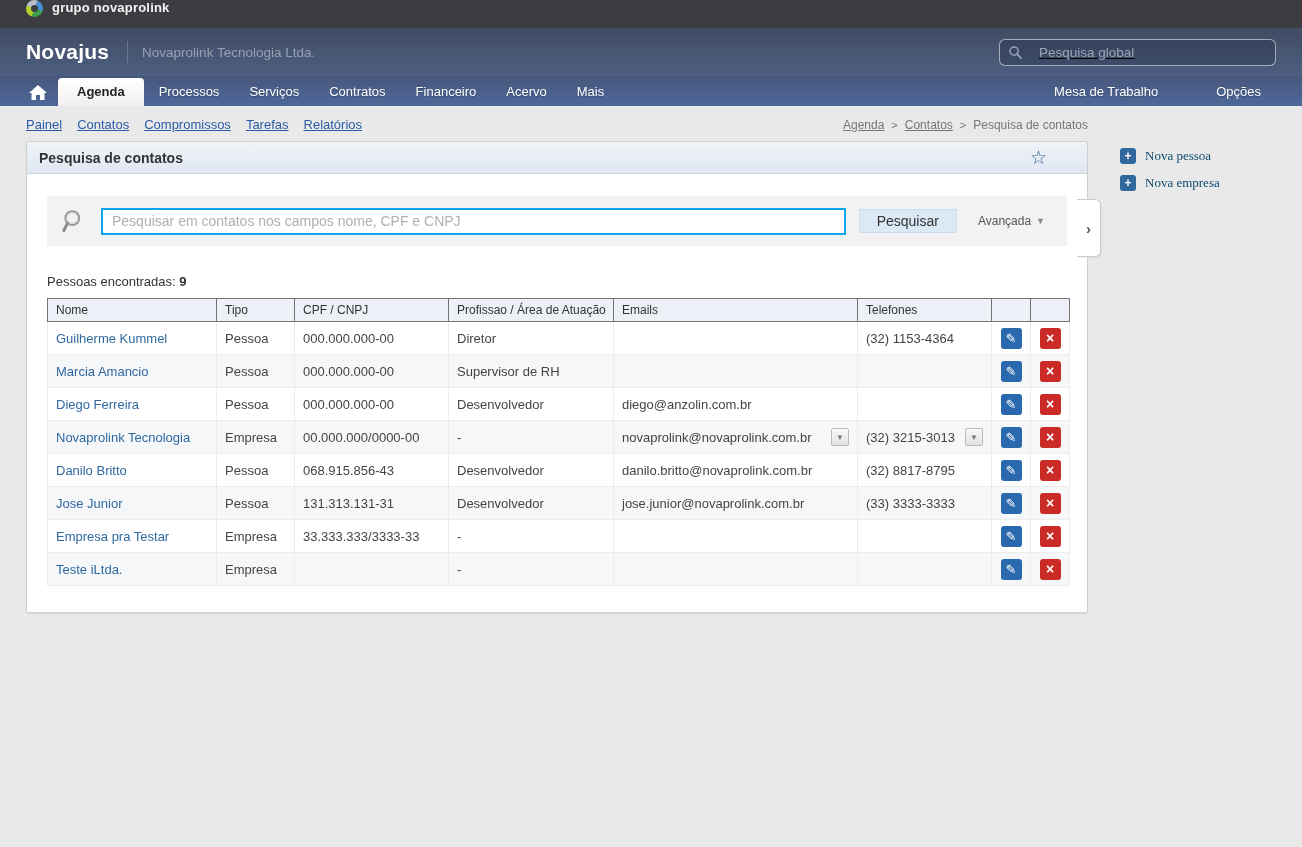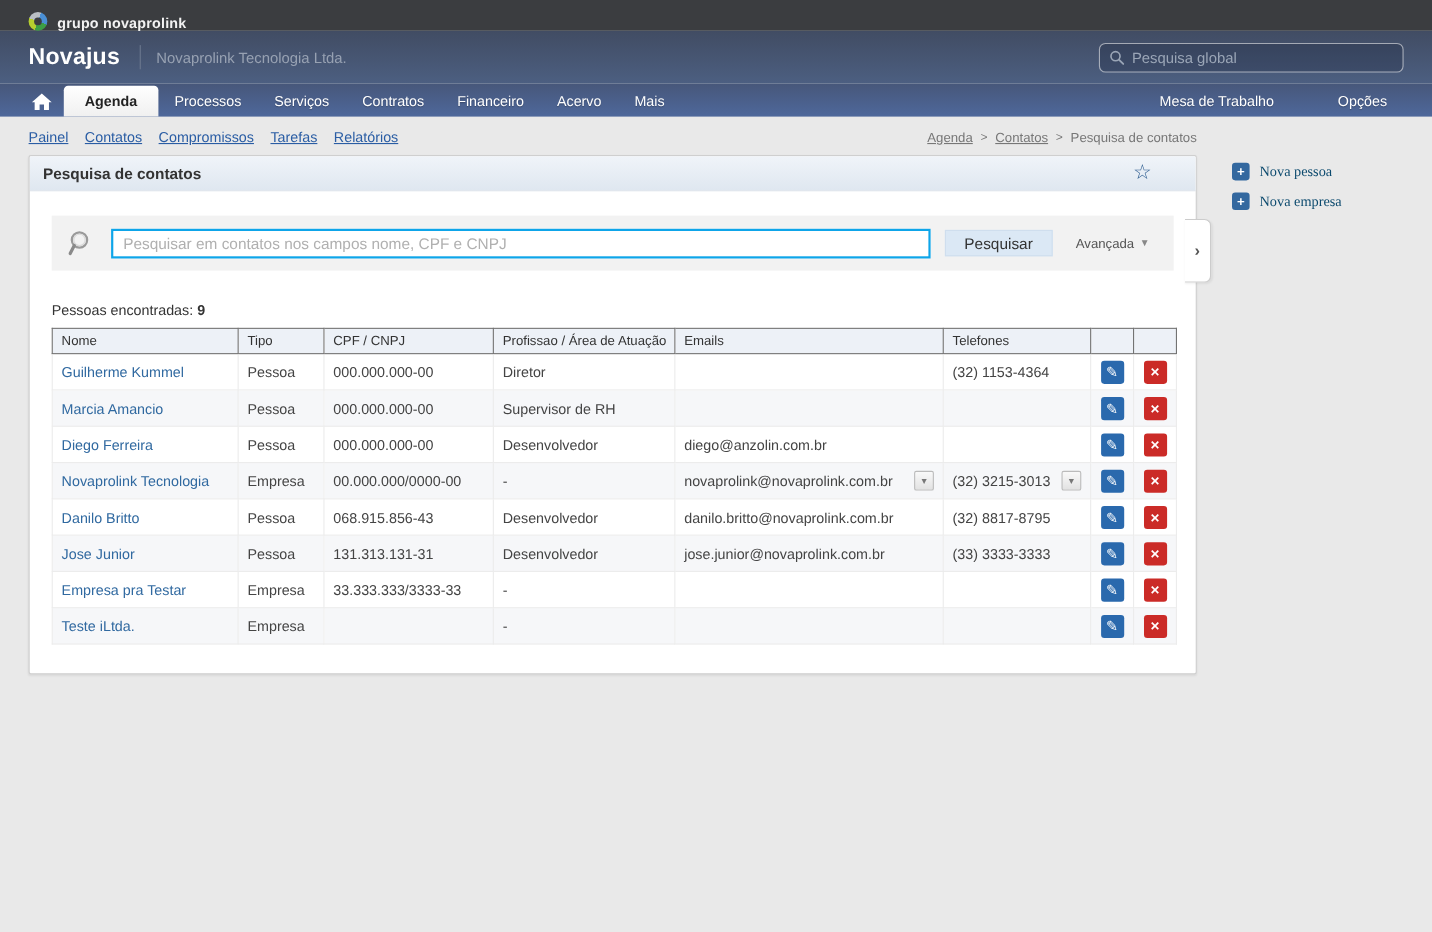--- a/index.html
+++ b/index.html
@@ -1,35 +1,35 @@
 <!DOCTYPE html>
 <html><head>
 <meta charset="utf-8">
 <style>
   * { margin:0; padding:0; box-sizing:border-box; }
   html,body { width:1302px; height:847px; overflow:hidden; }
   body { font-family:"Liberation Sans", sans-serif; background:#e9e9e9; position:relative; }
   a { cursor:pointer; }
 
   
-  .topbar { height:28px; background:#3b3d40; display:flex; align-items:flex-end; padding:0 26px; gap:9px; }
+  .topbar { height:28px; background:#3b3d40; display:flex; align-items:flex-start; padding:0 26px; gap:9px; }
   .logo-pinwheel { width:17px; height:17px; border-radius:50%;
     background:conic-gradient(from 20deg, #4a8fd4 0 25%, #3c9e46 25% 50%, #b6cf2e 50% 75%, #b9bec4 75% 100%);
     position:relative; }
   .logo-pinwheel::after { content:""; position:absolute; left:5px; top:5px; width:7px; height:7px;
     border-radius:50%; background:#3b3d40; }
   .topbar-brand { color:#f2f2f2; font-size:13px; font-weight:bold; letter-spacing:.2px; }
 
   
   .header { height:48px; background:linear-gradient(#414c63,#4c5f81); display:flex; align-items:center; padding:0 26px; }
   .app-name { color:#fff; font-size:21px; font-weight:bold; letter-spacing:.2px; }
   .header-divider { width:1px; height:22px; background:#6b788e; margin:0 14px 0 18px; }
   .org-name { color:#97a1b2; font-size:13.5px; }
   .global-search { margin-left:auto; width:277px; height:27px; border:1px solid rgba(255,255,255,.55);
-    border-radius:6px; background:rgba(15,25,45,.22); display:flex; align-items:center; padding:0 8px; gap:6px; }
+    border-radius:6px; background:rgba(15,25,45,.22); display:flex; align-items:center; padding:0 8px; gap:16px;text-decoration:underline; }
   .global-search input { flex:1; background:transparent; border:none; outline:none; color:#dfe5ee; font-size:13.5px;
     font-family:"Liberation Sans", sans-serif; }
   .global-search input::placeholder { color:#9aa5b6; }
 
   
   .navbar { height:30px; background:linear-gradient(#47577a,#4e689b); display:flex; align-items:flex-end; padding:0 26px; }
   .home-btn { display:flex; align-items:center; justify-content:center; padding:0 10px 5px 2px; }
   .tab { color:#fff; font-size:13px; padding:6px 15px 7px; text-shadow:0 1px 1px rgba(0,0,0,.25); }
   .tab.active { background:linear-gradient(#ffffff,#f0f0f0); color:#222; font-weight:bold;
     border-radius:4px 4px 0 0; padding:6px 19px 7px; text-shadow:none; }

